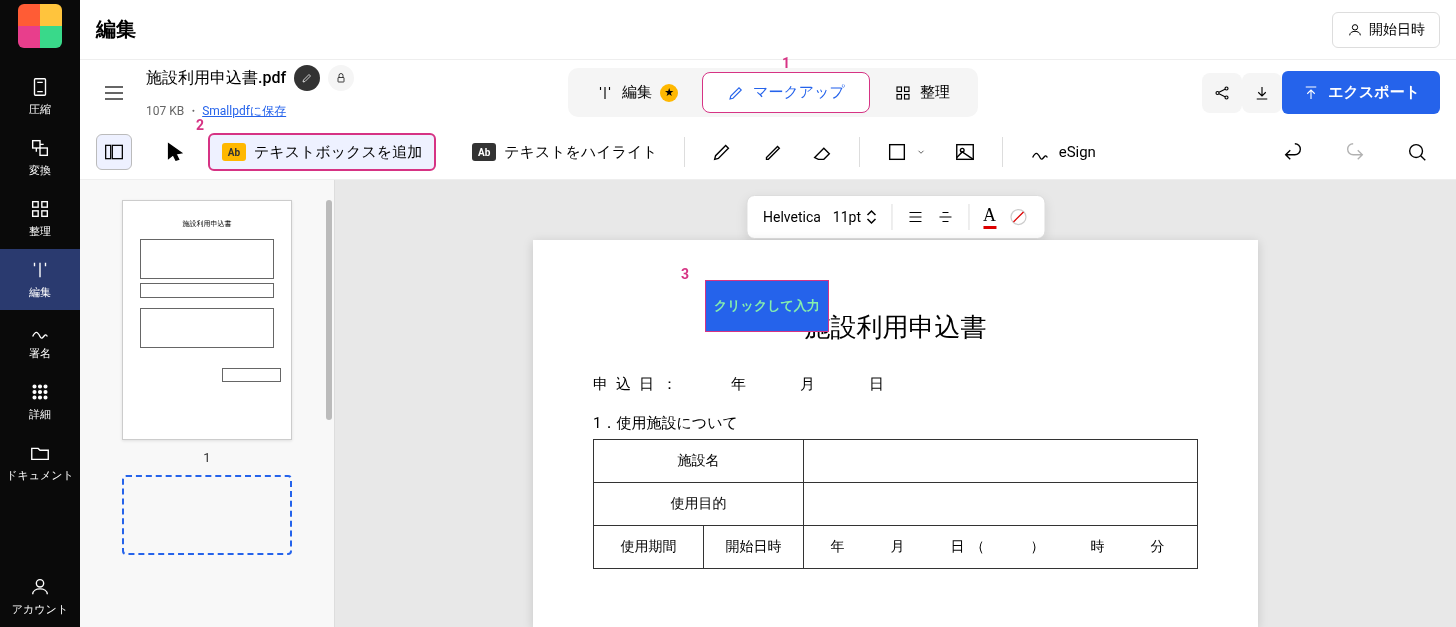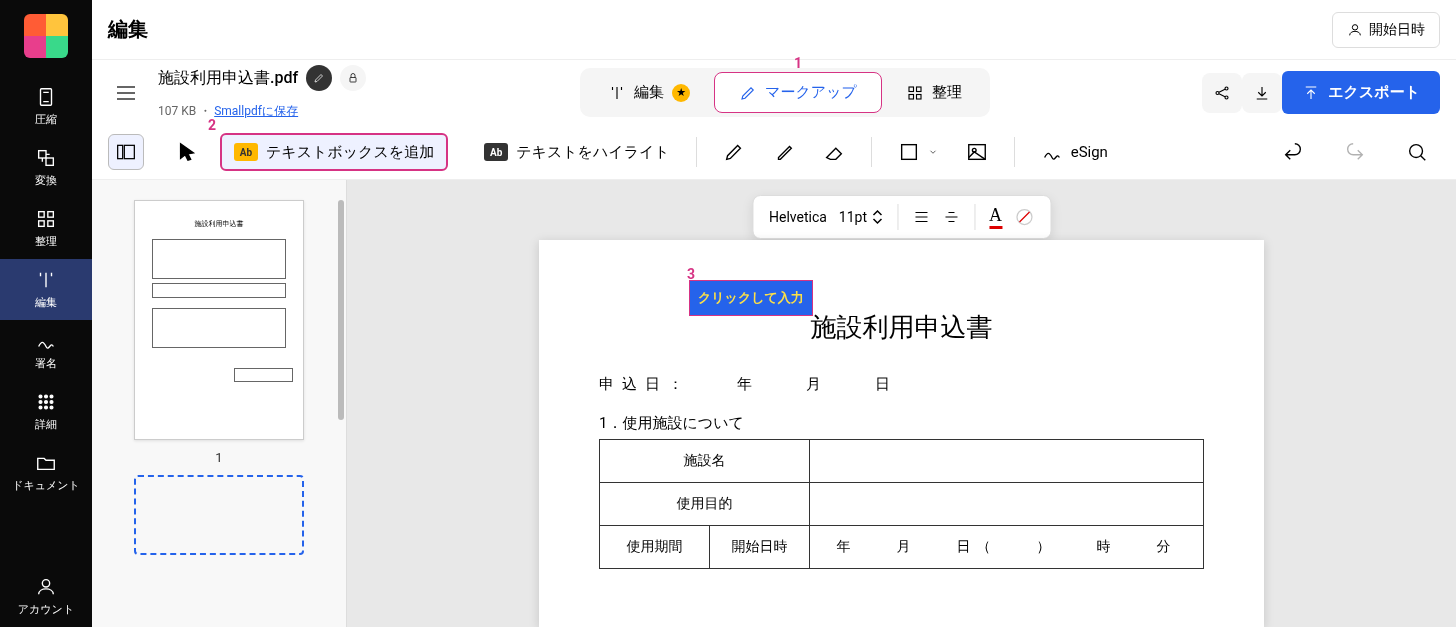--- a/index.html
+++ b/index.html
@@ -1,19 +1,19 @@
 <!DOCTYPE html>
 <html><head>
   <meta charset="utf-8">
   <style>
     * { margin: 0; padding: 0; box-sizing: border-box; font-family: -apple-system, BlinkMacSystemFont, "Segoe UI", Roboto, sans-serif; }
     body { width: 1456px; height: 627px; display: flex; overflow: hidden; background: #fff; }
 
     
-    .sidebar { width: 92px; background: #0a0a0a; display: flex; flex-direction: column; align-items: center; padding-top: 14px; }
+    .sidebar { width: 80px; background: #0a0a0a; display: flex; flex-direction: column; align-items: center; padding-top: 4px; }
     .logo { width: 44px; height: 44px; display: grid; grid-template-columns: 1fr 1fr; grid-template-rows: 1fr 1fr; border-radius: 6px; overflow: hidden; margin-bottom: 18px; }
     .logo div:nth-child(1){background:#ff5c35}
     .logo div:nth-child(2){background:#ffc43d}
     .logo div:nth-child(3){background:#e83e8c}
     .logo div:nth-child(4){background:#39d98a}
     .side-item { width: 100%; display: flex; flex-direction: column; align-items: center; color: #fff; padding: 10px 0; cursor: pointer; font-size: 11px; gap: 4px; }
     .side-item.active { background: #2a3a6f; }
     .side-item svg { width: 22px; height: 22px; stroke: #fff; fill: none; stroke-width: 1.5; }
     .side-spacer { flex: 1; }
 
@@ -84,21 +84,21 @@
     .table .label { width: 110px; text-align: center; }
     .table .sublabel { width: 100px; text-align: center; }
     .dt-row td.dts { letter-spacing: 6px; text-align: center; }
 
     
     .format-bar { position: absolute; top: 15px; left: 50%; transform: translateX(-50%); background: #fff; border: 1px solid #ddd; border-radius: 8px; box-shadow: 0 4px 12px rgba(0,0,0,0.1); display: flex; align-items: center; height: 44px; padding: 0 10px; gap: 0; }
     .format-bar .sep { width: 1px; height: 26px; background: #ddd; margin: 0 8px; }
     .format-item { display: flex; gap: 4px; padding: 0 6px; font-size: 14px; cursor: pointer; }
 
     
-    .click-box { position: absolute; top: 40px; left: 150px; background: #2563eb; color: #fde047; font-size: 13px; font-weight: 600; padding: 8px 8px; border: 1.5px solid #d63384; }
+    .click-box { position: absolute; top: 40px; left: 172px; background: #2563eb; color: #86efac; font-size: 13px; font-weight: 600; padding: 16px 8px; border: 1.5px solid #d63384; }
     .ann3 { position: absolute; top: 26px; left: 148px; color: #d63384; font-weight: 700; font-size: 14px; }
 
     svg { stroke: currentColor; stroke-width: 1.5; fill: none; }
   </style>
 </head>
 <body>
 
 <div class="sidebar">
   <div class="logo">
       <div></div>

